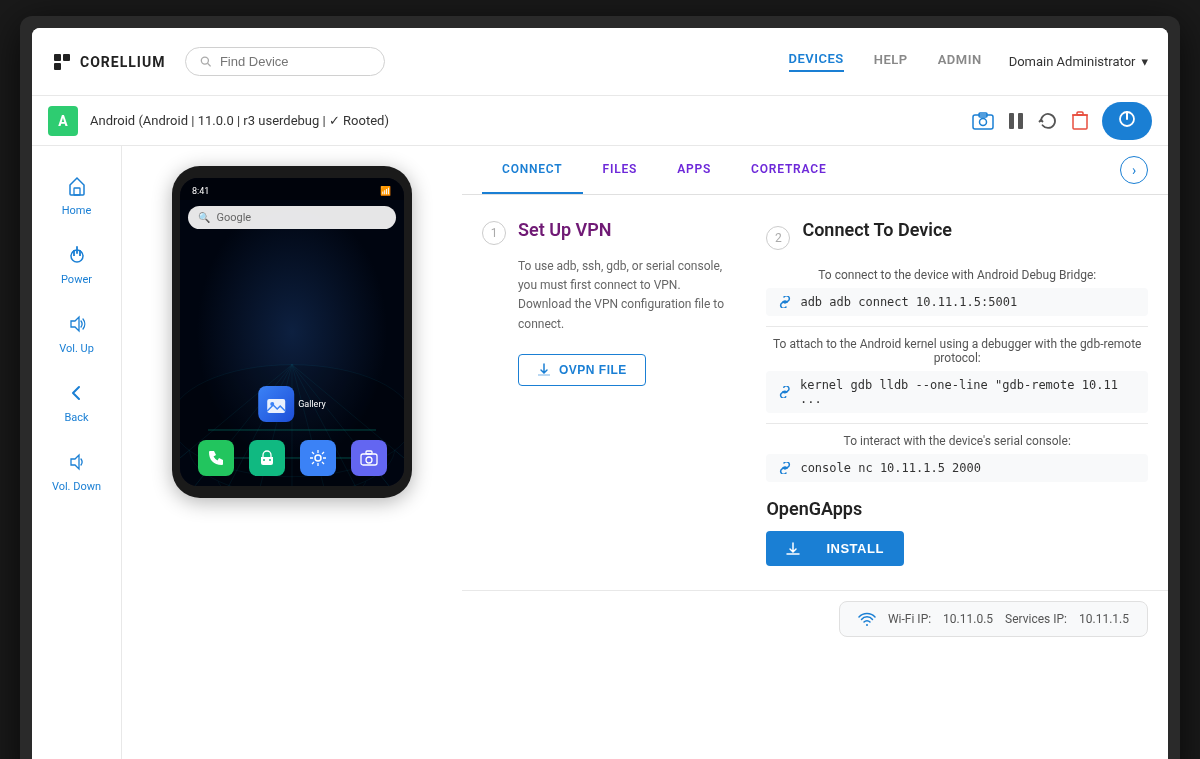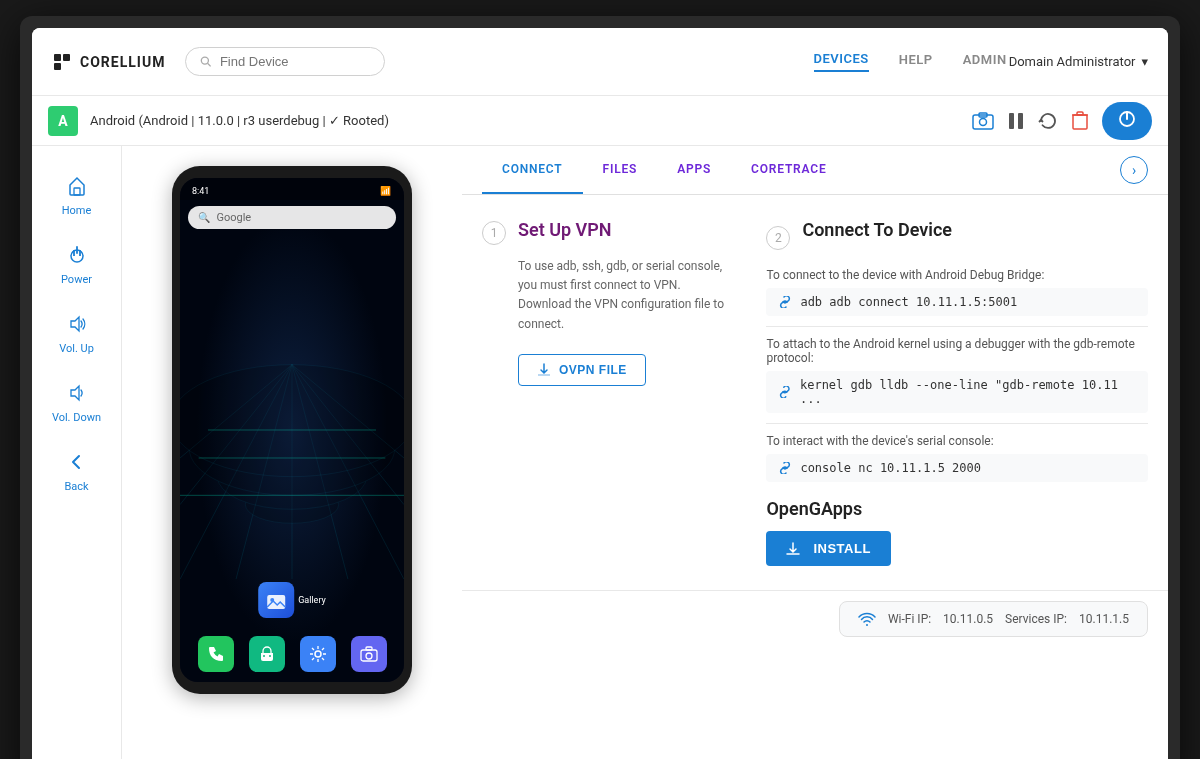--- a/index.html
+++ b/index.html
@@ -88,21 +88,21 @@
       color: #1a7fd4;
       border-bottom: 2px solid #1a7fd4;
     }
     .nav-user {
       display: flex;
       align-items: flex-end;
       gap: 6px;
       font-size: 13px;
       color: #333;
       cursor: pointer;
-      margin-left: 2px;
+      margin-left: 27px;
     }
 
     
     .device-bar {
       display: flex;
       align-items: center;
       padding: 0 16px;
       height: 50px;
       background: #fff;
       border-bottom: 1px solid #e8e8e8;
@@ -202,21 +202,21 @@
       background: #1a1a1a;
       border-radius: 28px;
       padding: 12px 8px;
       box-shadow: 0 4px 20px rgba(0,0,0,0.3);
       position: relative;
     }
     .phone-screen {
       border-radius: 18px;
       overflow: hidden;
       background: #0a0a1a;
-      height: 504px;
+      height: 308px;
       position: relative;
     }
     .phone-status-bar {
       display: flex;
       justify-content: space-between;
       align-items: center;
       padding: 8px 12px 4px;
       font-size: 9px;
       color: #fff;
       background: rgba(0,0,0,0.3);
@@ -396,20 +396,21 @@
     .connect-section-title {
       font-size: 18px;
       font-weight: 600;
       color: #222;
       margin-bottom: 14px;
     }
     .connect-desc {
       font-size: 12px;
       color: #555;
       margin-bottom: 6px;
+      text-align: center;
     }
     .command-row {
       display: flex;
       align-items: center;
       gap: 8px;
       background: #f8f9fa;
       border-radius: 4px;
       padding: 7px 12px;
       margin-bottom: 10px;
       font-family: 'Courier New', monospace;
@@ -428,21 +429,21 @@
 
     .opengapps-title {
       font-size: 18px;
       font-weight: 600;
       color: #222;
       margin: 16px 0 12px;
     }
     .install-btn {
       display: inline-flex;
       align-items: center;
-      gap: 13px;
+      gap: 26px;
       background: #1a7fd4;
       border: none;
       border-radius: 4px;
       padding: 10px 20px;
       color: #fff;
       font-size: 13px;
       font-weight: 600;
       cursor: pointer;
       letter-spacing: 0.5px;
     }
@@ -572,33 +573,33 @@
                 <polygon points="4,7 8,7 12,3 12,17 8,13 4,13" stroke="#1a7fd4" stroke-width="1.3" fill="none"></polygon>
                 <path d="M14 7a5 5 0 0 1 0 6" stroke="#1a7fd4" stroke-width="1.3" stroke-linecap="round" fill="none"></path>
                 <path d="M16 5a8 8 0 0 1 0 10" stroke="#1a7fd4" stroke-width="1.3" stroke-linecap="round" fill="none"></path>
               </svg>
           </span>
           <span class="sidebar-item-label">Vol. Up</span>
         </div>
         <div class="sidebar-item">
           <span class="sidebar-item-icon">
             <svg width="20" height="20" viewBox="0 0 20 20" fill="none">
-                <polygon points="4,7 8,7 12,3 12,17 8,13 4,13" stroke="#1a7fd4" stroke-width="1.3" fill="none"></polygon>
-                <path d="M14 7a5 5 0 0 1 0 6" stroke="#1a7fd4" stroke-width="1.3" stroke-linecap="round" fill="none"></path>
+                <polyline points="12,4 6,10 12,16" stroke="#1a7fd4" stroke-width="2" stroke-linecap="round" stroke-linejoin="round"></polyline>
               </svg>
           </span>
-          <span class="sidebar-item-label">Vol. Down</span>
+          <span class="sidebar-item-label">Back</span>
         </div>
         <div class="sidebar-item">
           <span class="sidebar-item-icon">
             <svg width="20" height="20" viewBox="0 0 20 20" fill="none">
-                <polyline points="12,4 6,10 12,16" stroke="#1a7fd4" stroke-width="2" stroke-linecap="round" stroke-linejoin="round"></polyline>
+                <polygon points="4,7 8,7 12,3 12,17 8,13 4,13" stroke="#1a7fd4" stroke-width="1.3" fill="none"></polygon>
+                <path d="M14 7a5 5 0 0 1 0 6" stroke="#1a7fd4" stroke-width="1.3" stroke-linecap="round" fill="none"></path>
               </svg>
           </span>
-          <span class="sidebar-item-label">Back</span>
+          <span class="sidebar-item-label">Vol. Down</span>
         </div>
       </aside>
 
       <div class="phone-area">
         <div class="phone-mockup">
           <div class="phone-screen">
             <div class="phone-wallpaper"></div>
 
             <svg class="phone-grid-overlay" viewBox="0 0 240 430">
 

